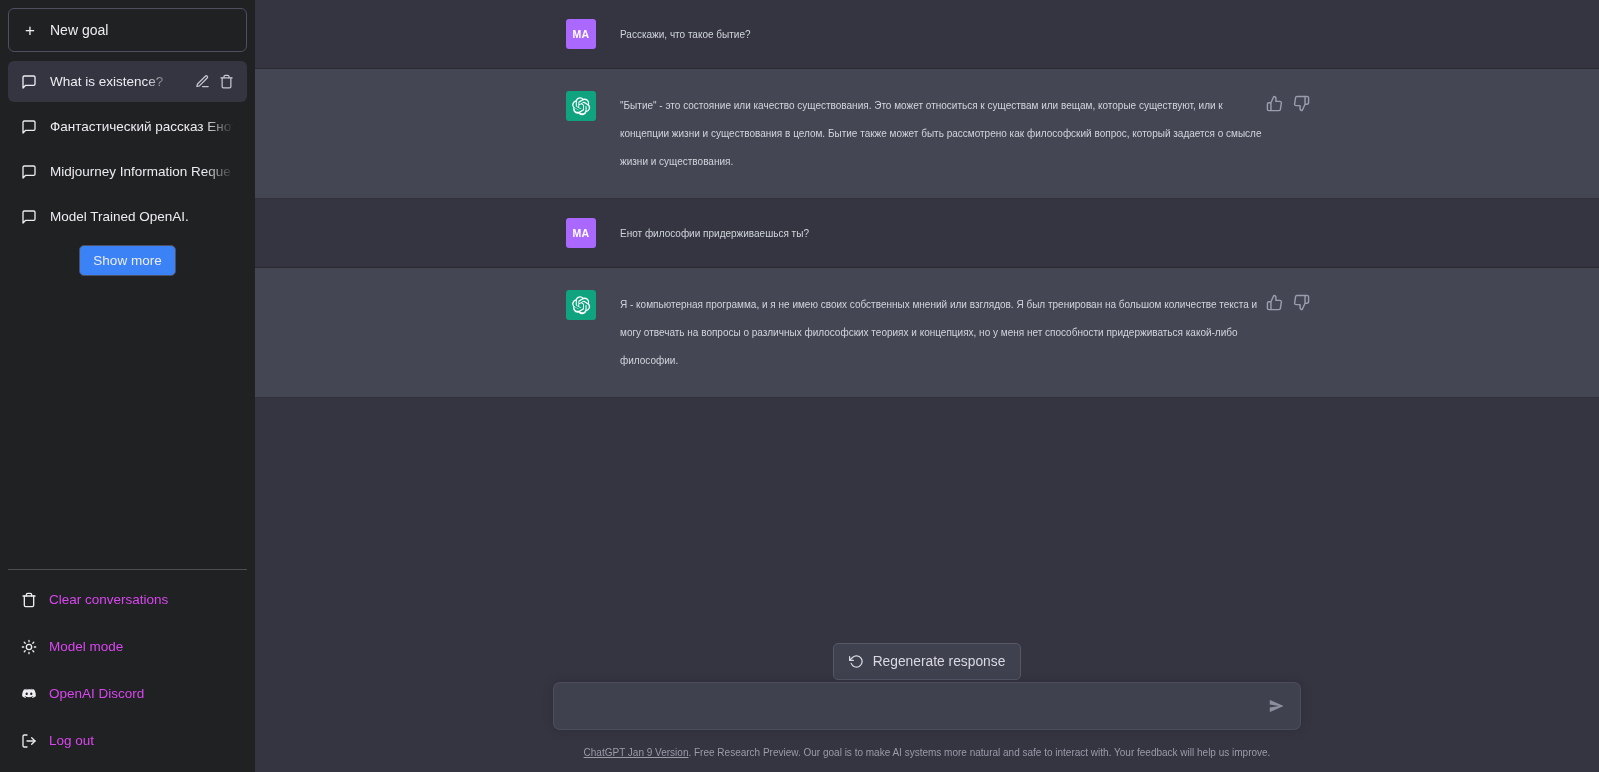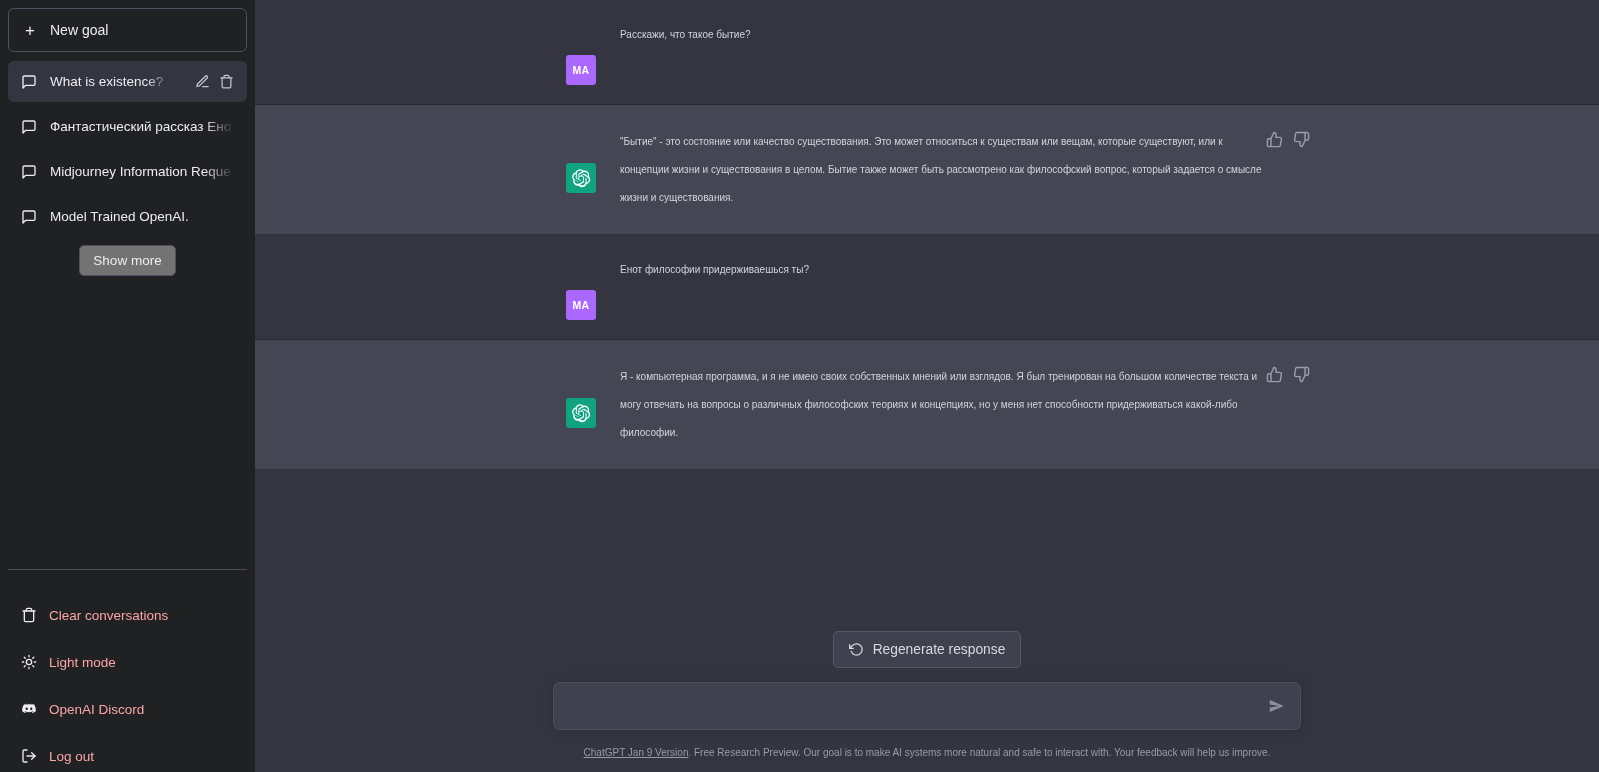--- a/index.html
+++ b/index.html
@@ -47,31 +47,31 @@
   }
   .chat-item.active .chat-label {
     -webkit-mask-image: linear-gradient(to right, #000 72%, transparent 94%);
     mask-image: linear-gradient(to right, #000 72%, transparent 94%);
   }
   .row-actions { display: flex; gap: 9px; align-items: center; flex: 0 0 auto; }
   .row-actions svg { display: block; }
 
   .show-more-wrap { display: flex; justify-content: center; margin-top: 8px; }
   .show-more {
-    background: #737373; border: 1px solid #4e4f60; border-radius: 5px;
+    background: #3b82f6; border: 1px solid #4e4f60; border-radius: 5px;
     color: #ececf1; font-size: 13.5px; padding: 7px 13px; cursor: pointer;
   }
 
   .spacer { flex: 1 1 auto; }
 
   .bottom-nav { border-top: 1px solid #4d4d4f; padding-top: 6px; flex: 0 0 auto; }
   .nav-item {
-    display: flex; align-items: flex-end; gap: 12px;
+    display: flex; align-items: center; gap: 12px;
     height: 47px; padding: 0 13px; border-radius: 6px;
-    color: #fca5a5; font-size: 13.5px; cursor: pointer;
+    color: #d946ef; font-size: 13.5px; cursor: pointer;
   }
   .nav-item .n-ico { flex: 0 0 16px; width: 16px; height: 16px; display: block; }
 
   
   .main {
     flex: 1 1 auto; height: 772px; position: relative;
     background: #343541; display: flex; flex-direction: column;
   }
   .thread { flex: 1 1 auto; overflow: hidden; }
   .msg-row {
@@ -87,41 +87,40 @@
     padding: 22px 0 22px 0;
     margin-left: 290px;
     position: relative;
   }
   .msg-row.user .msg-inner { padding: 19px 0 19px 0; }
   .avatar {
     flex: 0 0 30px; width: 30px; height: 30px;
     border-radius: 3px; display: flex; align-items: center; justify-content: center;
     font-size: 10.5px; font-weight: 600; letter-spacing: .4px; color: #fff;
     overflow: hidden;
-    margin-top: 36px;
   }
   .avatar svg { display: block; }
   .msg-text {
     color: #d1d5db; font-size: 10px; line-height: 28px;
     max-width: 650px; white-space: pre-line; padding-top: 1px;
   }
   .msg-row.user .msg-text { line-height: 24px; padding-top: 4px; max-width: 760px; }
   .feedback {
     position: absolute; right: 268px; top: 26px;
     display: flex; gap: 10px; align-items: center;
   }
   .fb-btn { cursor: pointer; display: block; opacity: .85; }
 
   
   .composer-area {
     flex: 0 0 auto; padding-bottom: 0;
     display: flex; flex-direction: column; align-items: center;
     background: #343541;
   }
-  .regen-wrap { display: flex; justify-content: center; margin-bottom: 14px; }
+  .regen-wrap { display: flex; justify-content: center; margin-bottom: 2px; }
   .regen-btn {
     display: flex; align-items: center; gap: 9px;
     background: #40414f; border: 1px solid #565869; border-radius: 5px;
     color: #d9d9e3; font-size: 13.8px; padding: 10px 15px; cursor: pointer;
   }
   .input-shell {
     position: relative; width: 748px; height: 48px;
     background: #40414f; border: 1px solid rgba(86,88,105,.55); border-radius: 7px;
     box-shadow: 0 0 12px rgba(0,0,0,.14);
     display: flex; align-items: center;
@@ -212,21 +211,21 @@
             <path d="M19 6v14a2 2 0 0 1-2 2H7a2 2 0 0 1-2-2V6m3 0V4a2 2 0 0 1 2-2h4a2 2 0 0 1 2 2v2"></path>
           </svg>
         <span>Clear conversations</span>
       </div>
 
       <div class="nav-item">
         <svg class="n-ico" viewBox="0 0 24 24" fill="none" stroke="#ececf1" stroke-width="2" stroke-linecap="round" stroke-linejoin="round">
             <circle cx="12" cy="12" r="4"></circle>
             <path d="M12 2v2M12 20v2M4.9 4.9l1.4 1.4M17.7 17.7l1.4 1.4M2 12h2M20 12h2M4.9 19.1l1.4-1.4M17.7 6.3l1.4-1.4"></path>
           </svg>
-        <span>Light mode</span>
+        <span>Model mode</span>
       </div>
 
       <div class="nav-item">
         <svg class="n-ico" viewBox="0 0 24 24" fill="#ececf1">
             <path d="M19.6 5.4A16 16 0 0 0 15.7 4l-.3.5c1.4.4 2.1.9 2.9 1.5A11 11 0 0 0 12 5c-2.3 0-4.4.5-6.3 1a10 10 0 0 1 2.9-1.5L8.3 4a16 16 0 0 0-3.9 1.4C2.1 8.8 1.5 12.2 1.8 15.5A16 16 0 0 0 6.6 18l1-1.4c-.8-.3-1.6-.7-2.2-1.2l.5-.4a11.4 11.4 0 0 0 12.2 0l.5.4c-.7.5-1.4.9-2.2 1.2l1 1.4a16 16 0 0 0 4.8-2.5c.4-3.8-.6-7.2-2.6-10.1zM8.6 13.6c-.9 0-1.7-.9-1.7-1.9s.8-1.9 1.7-1.9 1.7.9 1.7 1.9-.8 1.9-1.7 1.9zm6.8 0c-.9 0-1.7-.9-1.7-1.9s.8-1.9 1.7-1.9 1.7.9 1.7 1.9-.8 1.9-1.7 1.9z"></path>
           </svg>
         <span>OpenAI Discord</span>
       </div>
 
 

